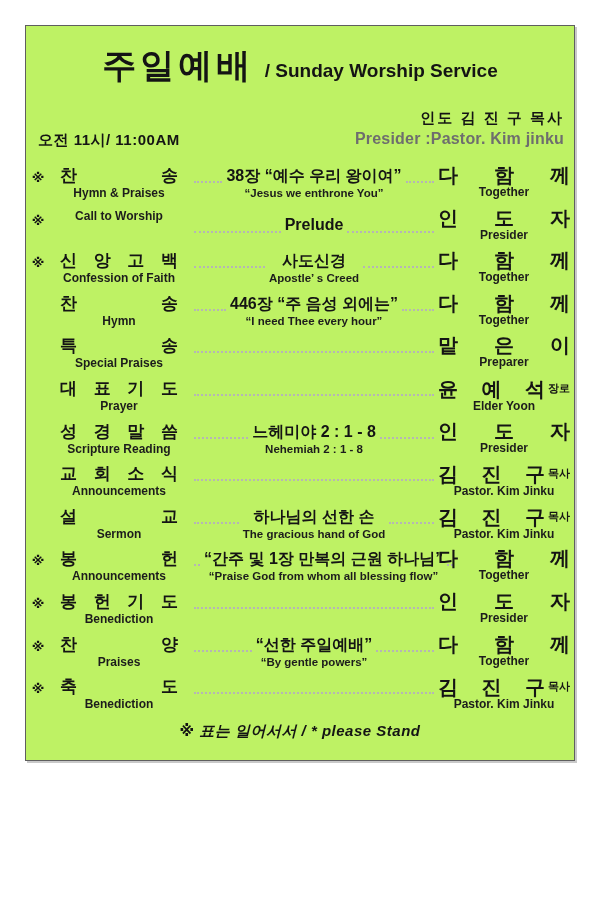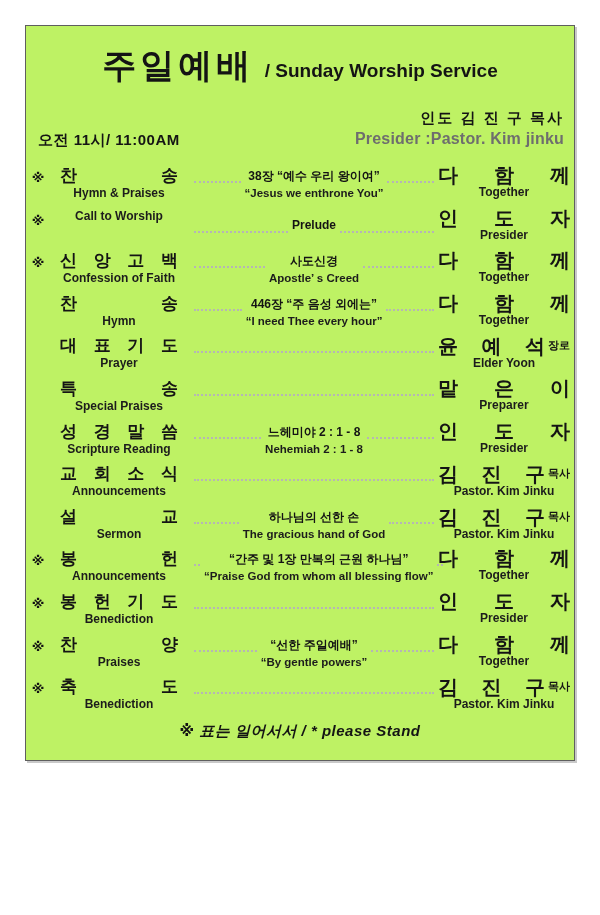--- a/index.html
+++ b/index.html
@@ -21,21 +21,21 @@
   .row{display:flex;height:42.6px;padding:0 4px 0 2px;align-items:flex-start;}
   .marker{width:20px;font-size:13px;font-weight:bold;padding-top:4px;text-align:center;flex:none;}
   .no-marker .marker{visibility:hidden;}
   .left{width:142px;flex:none;text-align:center;}
   .lko{font-size:17px;font-weight:bold;line-height:20px;width:118px;margin:0 auto;
     text-align:justify;text-align-last:justify;white-space:nowrap;}
   .len{font-size:12px;font-weight:bold;line-height:14px;margin-top:0;color:#1c1c1c;}
   .mid{flex:1;display:flex;align-items:flex-start;min-width:0;}
   .leader{flex:1;min-width:6px;height:15px;border-bottom:2px dotted #b5b5b5;margin:0 4px;}
   .midtext{text-align:center;flex:none;max-width:100%;}
-  .cko{font-size:12px;font-weight:bold;line-height:20px;white-space:nowrap;}
+  .cko{font-size:16px;font-weight:bold;line-height:20px;white-space:nowrap;}
   .cen{font-size:11.5px;font-weight:bold;line-height:14px;white-space:nowrap;color:#1c1c1c;}
   .center-single .cko{line-height:32px;}
   .center-single .leader{height:22px;}
   .right{width:132px;flex:none;text-align:center;}
   .rko{display:flex;align-items:flex-end;line-height:19px;}
   .rmain{flex:1;font-size:20px;font-weight:bold;text-align:justify;text-align-last:justify;white-space:nowrap;}
   .rsuf{flex:none;font-size:11px;font-weight:bold;margin-left:3px;padding-bottom:1px;}
   .ren{font-size:12px;font-weight:bold;line-height:15px;color:#1c1c1c;}
   
   .footnote{margin-top:2px;text-align:center;font-size:15px;font-weight:bold;
@@ -144,58 +144,58 @@
     </div>
     <div class="right">
       <div class="rko">
         <span class="rmain">다 함 께</span>
 
       </div>
       <div class="ren">Together</div>
     </div>
   </div>
 
+  <div class="row no-marker no-center no-suffix">
+    <div class="marker"></div>
+    <div class="left">
+      <div class="lko">특 송</div>
+      <div class="len">Special Praises</div>
+    </div>
+    <div class="mid">
+      <div class="leader lead-l"></div>
+
+    </div>
+    <div class="right">
+      <div class="rko">
+        <span class="rmain">맡 은 이</span>
+
+      </div>
+      <div class="ren">Preparer</div>
+    </div>
+  </div>
+
   <div class="row no-marker no-center">
     <div class="marker"></div>
     <div class="left">
       <div class="lko">대 표 기 도</div>
       <div class="len">Prayer</div>
     </div>
     <div class="mid">
       <div class="leader lead-l"></div>
 
     </div>
     <div class="right">
       <div class="rko">
         <span class="rmain">윤 예 석</span>
         <span class="rsuf">장로</span>
       </div>
       <div class="ren">Elder Yoon</div>
     </div>
   </div>
 
-  <div class="row no-marker no-center no-suffix">
-    <div class="marker"></div>
-    <div class="left">
-      <div class="lko">특 송</div>
-      <div class="len">Special Praises</div>
-    </div>
-    <div class="mid">
-      <div class="leader lead-l"></div>
-
-    </div>
-    <div class="right">
-      <div class="rko">
-        <span class="rmain">맡 은 이</span>
-
-      </div>
-      <div class="ren">Preparer</div>
-    </div>
-  </div>
-
   <div class="row no-marker no-suffix">
     <div class="marker"></div>
     <div class="left">
       <div class="lko">성 경 말 씀</div>
       <div class="len">Scripture Reading</div>
     </div>
     <div class="mid">
       <div class="leader lead-l"></div>
       <div class="midtext">
         <div class="cko">느헤미야 2 : 1 - 8</div>

